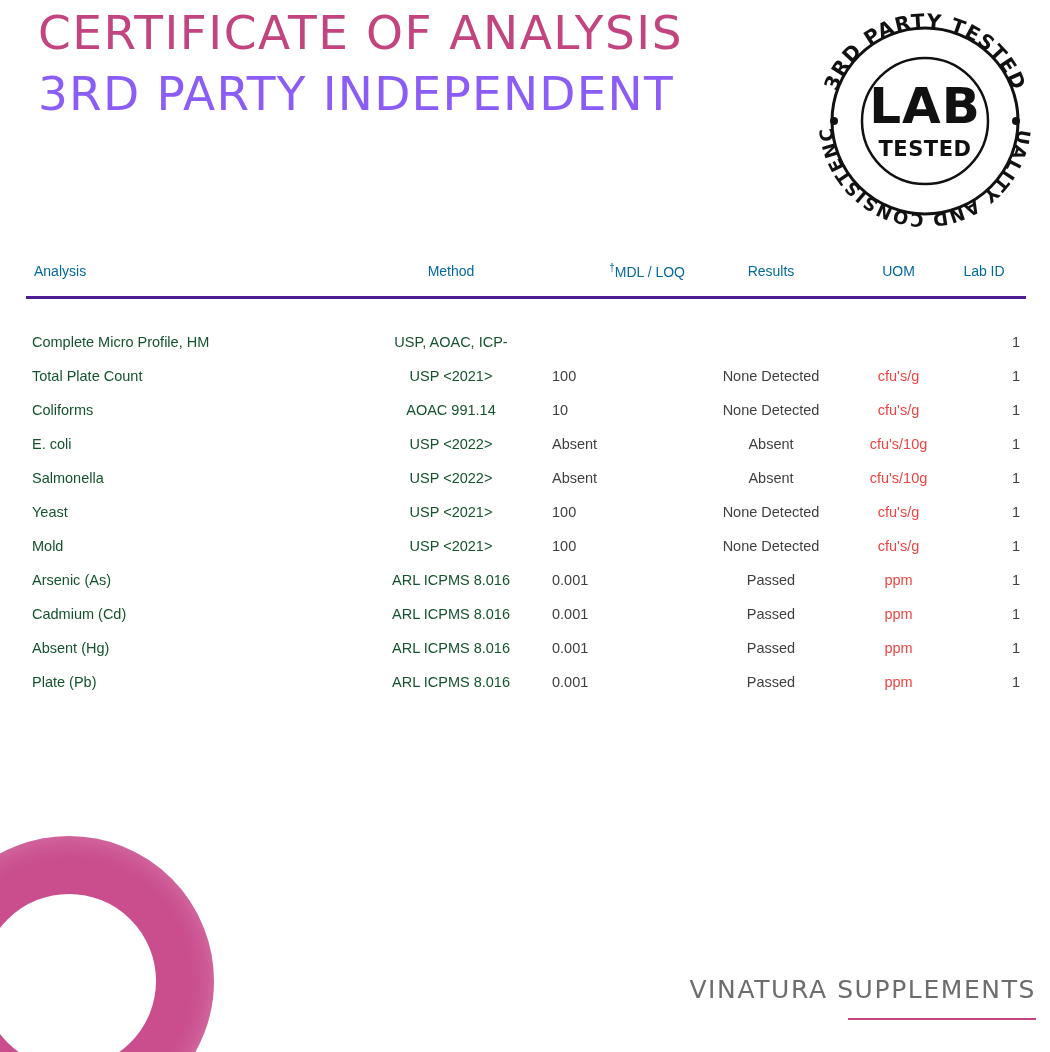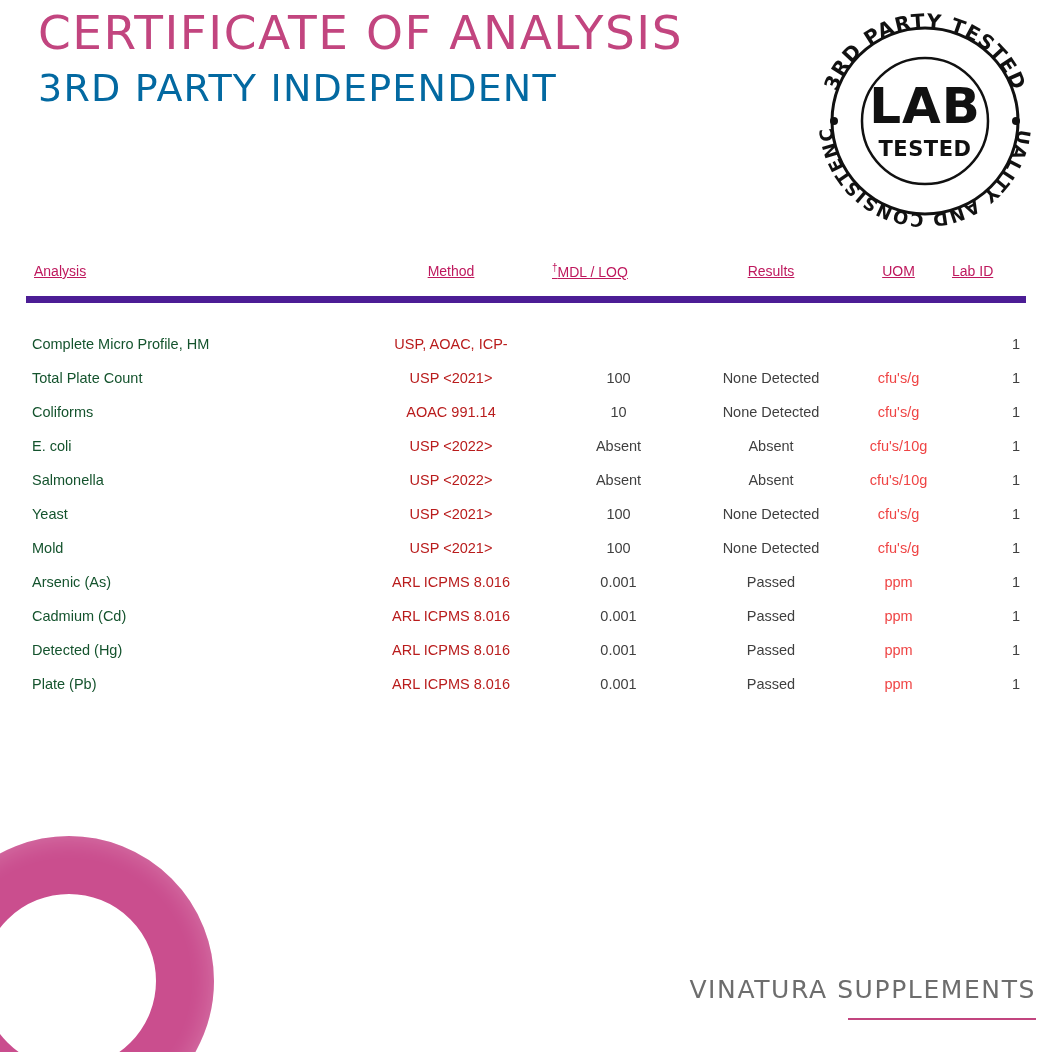--- a/index.html
+++ b/index.html
@@ -32,23 +32,23 @@
   .title-main {
     font-size: 47px;
     letter-spacing: 1.5px;
     color: #c2457f;
     font-weight: 400;
     line-height: 1.15;
     white-space: nowrap;
     font-family: "DejaVu Sans", sans-serif;
   }
   .title-sub {
-    font-size: 38px;
+    font-size: 47px;
     letter-spacing: 1.2px;
-    color: #0369a1;
+    color: #8b5cf6;
     font-weight: 400;
     line-height: 1.2;
     margin-top: 6px;
     white-space: nowrap;
     font-family: "DejaVu Sans", sans-serif;
   }
 
   
   .seal {
     position: absolute;
@@ -93,43 +93,42 @@
     width: 1000px;
   }
   table.coa {
     width: 100%;
     border-collapse: collapse;
     font-size: 14.5px;
     color: #3f3f3f;
   }
   table.coa thead th {
     font-weight: normal;
-    color: #be185d;
+    color: #0369a1;
     font-size: 14px;
     padding: 4px 6px 16px 6px;
-    border-bottom: 7px solid #4c1d95;
-    white-space: nowrap;
-    text-decoration: underline;
+    border-bottom: 3px solid #4c1d95;
+    white-space: nowrap;
   }
   table.coa thead th.c-analysis { text-align: left; width: 330px; padding-left: 8px; }
   table.coa thead th.c-method   { text-align: center; width: 190px; }
-  table.coa thead th.c-mdl      { text-align: left; width: 145px; }
+  table.coa thead th.c-mdl      { text-align: right; width: 145px; }
   table.coa thead th.c-results  { text-align: center; width: 160px; }
   table.coa thead th.c-uom      { text-align: center; width: 95px; }
-  table.coa thead th.c-labid    { text-align: left; width: 80px; padding-right: 10px; margin-top: 22px; }
+  table.coa thead th.c-labid    { text-align: center; width: 80px; padding-right: 10px; margin-top: 22px; }
 
   table.coa tbody tr.spacer td { height: 28px; padding: 0; border: none; }
 
   table.coa tbody td {
     padding: 9px 6px;
     white-space: nowrap;
   }
   td.c-analysis { text-align: left; padding-left: 8px; color: #14532d; }
-  td.c-method   { text-align: center; color: #b91c1c; }
-  td.c-mdl      { text-align: center; color: #3f3f3f; }
+  td.c-method   { text-align: center; color: #14532d; }
+  td.c-mdl      { color: #3f3f3f; }
   td.c-results  { text-align: center; color: #3f3f3f; }
   td.c-uom      { text-align: center; color: #ef4444; }
   td.c-labid    { text-align: right; padding-right: 10px; color: #3f3f3f; }
 
   .dagger {
     font-size: 10px;
     vertical-align: super;
   }
 
   
@@ -289,21 +288,21 @@
         </tr>
         <tr>
           <td class="c-analysis">Cadmium (Cd)</td>
           <td class="c-method">ARL ICPMS 8.016</td>
           <td class="c-mdl">0.001</td>
           <td class="c-results">Passed</td>
           <td class="c-uom">ppm</td>
           <td class="c-labid">1</td>
         </tr>
         <tr>
-          <td class="c-analysis">Detected (Hg)</td>
+          <td class="c-analysis">Absent (Hg)</td>
           <td class="c-method">ARL ICPMS 8.016</td>
           <td class="c-mdl">0.001</td>
           <td class="c-results">Passed</td>
           <td class="c-uom">ppm</td>
           <td class="c-labid">1</td>
         </tr>
         <tr>
           <td class="c-analysis">Plate (Pb)</td>
           <td class="c-method">ARL ICPMS 8.016</td>
           <td class="c-mdl">0.001</td>

